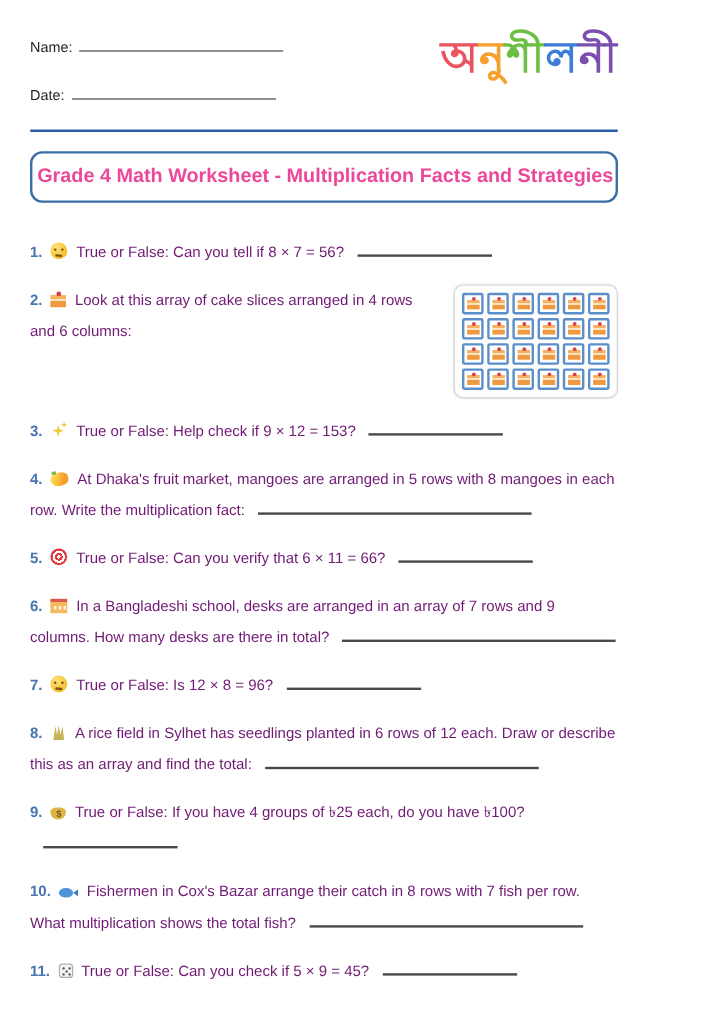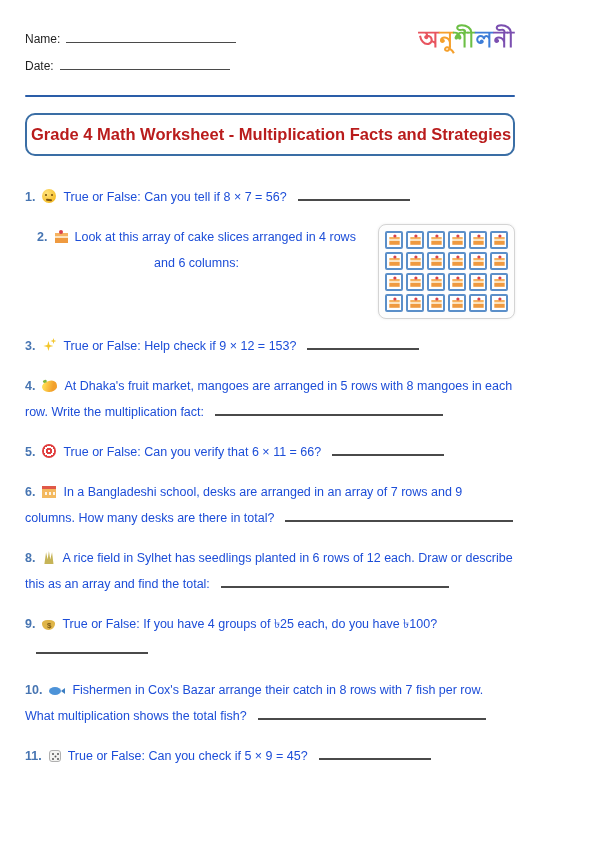--- a/index.html
+++ b/index.html
@@ -7,45 +7,45 @@
   body {
     height:849px; background:#ffffff; overflow:hidden;
     font-family:"Liberation Sans","DejaVu Sans",sans-serif;
     color:#3d3d3d; font-size:12.5px;
   }
   .page { padding:26px 25px 0 25px; position:relative; width:540px; height:849px; }
 
   
   .hdr { position:relative; }
   .hdr-row { margin-top:6px; font-size:12px; color:#1f1f1f; line-height:14px; }
-  .hdr-row + .hdr-row { margin-top:13px; }
+  .hdr-row + .hdr-row { margin-top:26px; }
   .u-line { display:inline-block; width:170px; height:10px;
             border-bottom:1.5px solid #4a4a4a; margin-left:6px; }
-  .logo { position:absolute; top:-10px; right:0; font-size:23px; font-weight:bold;
+  .logo { position:absolute; top:-10px; right:0; font-size:36px; font-weight:bold;
           line-height:1.5; letter-spacing:1px; font-family:"DejaVu Sans",sans-serif; }
   .rule { margin-top:22px; height:2px; background:#2a5da8; border-radius:1px; }
 
   
   .title-box { margin-top:16px; border:2px solid #3a6ea5; border-radius:10px;
                padding:10px 4px; text-align:center; white-space:nowrap; overflow:hidden; }
-  .title-box span { color:#b91c1c; font-weight:bold; font-size:16.5px; }
+  .title-box span { color:#ec4899; font-weight:bold; font-size:16.5px; }
 
   
   .questions { margin-top:28px; }
   .question { line-height:26px; margin-bottom:14px; }
   .q-num { color:#4775b2; font-weight:bold; margin-right:4px; }
-  .q-text { color:#1d4ed8; }
+  .q-text { color:#701a75; }
   .blank { display:inline-block; height:10px; border-bottom:2px solid #4a4a4a;
            margin-left:11px; }
   .blank.short { width:112px; }
   .blank.long  { width:228px; }
 
   
   .q2-top { display:flex; justify-content:space-between; align-items:flex-start; }
-  .q2-text { flex:1; padding-right:10px;text-align:center; }
+  .q2-text { flex:1; padding-right:10px; }
   .cake-array { flex:0 0 auto; display:grid; gap:3px; padding:6px;
                 border:1px solid #d4d4d4; border-radius:8px; background:#fdfdfd;
                 box-shadow:0 0 3px rgba(0,0,0,.08); }
   .cake-cell { width:18px; height:18px; border:2px solid #5b8fc9; border-radius:2px;
                background:#fff; display:flex; align-items:center; justify-content:center; }
   .cake-cell .ico { margin:0; transform:scale(.8); }
   .q2-followup { margin-top:13px; line-height:26px; }
 
   
   .ico { display:inline-block; position:relative; vertical-align:-2px; margin:0 7px 0 3px; }
@@ -208,20 +208,23 @@
     </p>
 
     <p class="question">
       <span class="q-num">5.</span><span class="q-icon ico target-icon" title="🎯"></span><span class="q-text">True or False: Can you verify that 6 × 11 = 66?</span><span class="blank short"></span>
     </p>
 
     <p class="question">
       <span class="q-num">6.</span><span class="q-icon ico school-icon" title="🏫"></span><span class="q-text">In a Bangladeshi school, desks are arranged in an array of 7 rows and 9 columns. How many desks are there in total?</span><span class="blank long"></span>
     </p>
 
+    <p class="question">
+      <span class="q-num">7.</span><span class="q-icon ico thinking-face-icon" title="🤔"></span><span class="q-text">True or False: Is 12 × 8 = 96?</span><span class="blank short"></span>
+    </p>
 
     <p class="question">
       <span class="q-num">8.</span><span class="q-icon ico rice-sheaf-icon" title="🌾"></span><span class="q-text">A rice field in Sylhet has seedlings planted in 6 rows of 12 each. Draw or describe this as an array and find the total:</span><span class="blank long"></span>
     </p>
 
     <p class="question">
       <span class="q-num">9.</span><span class="q-icon ico money-bag-icon" title="💰"></span><span class="q-text">True or False: If you have 4 groups of ৳25 each, do you have ৳100?</span><span class="blank short"></span>
     </p>
 
     <p class="question">

